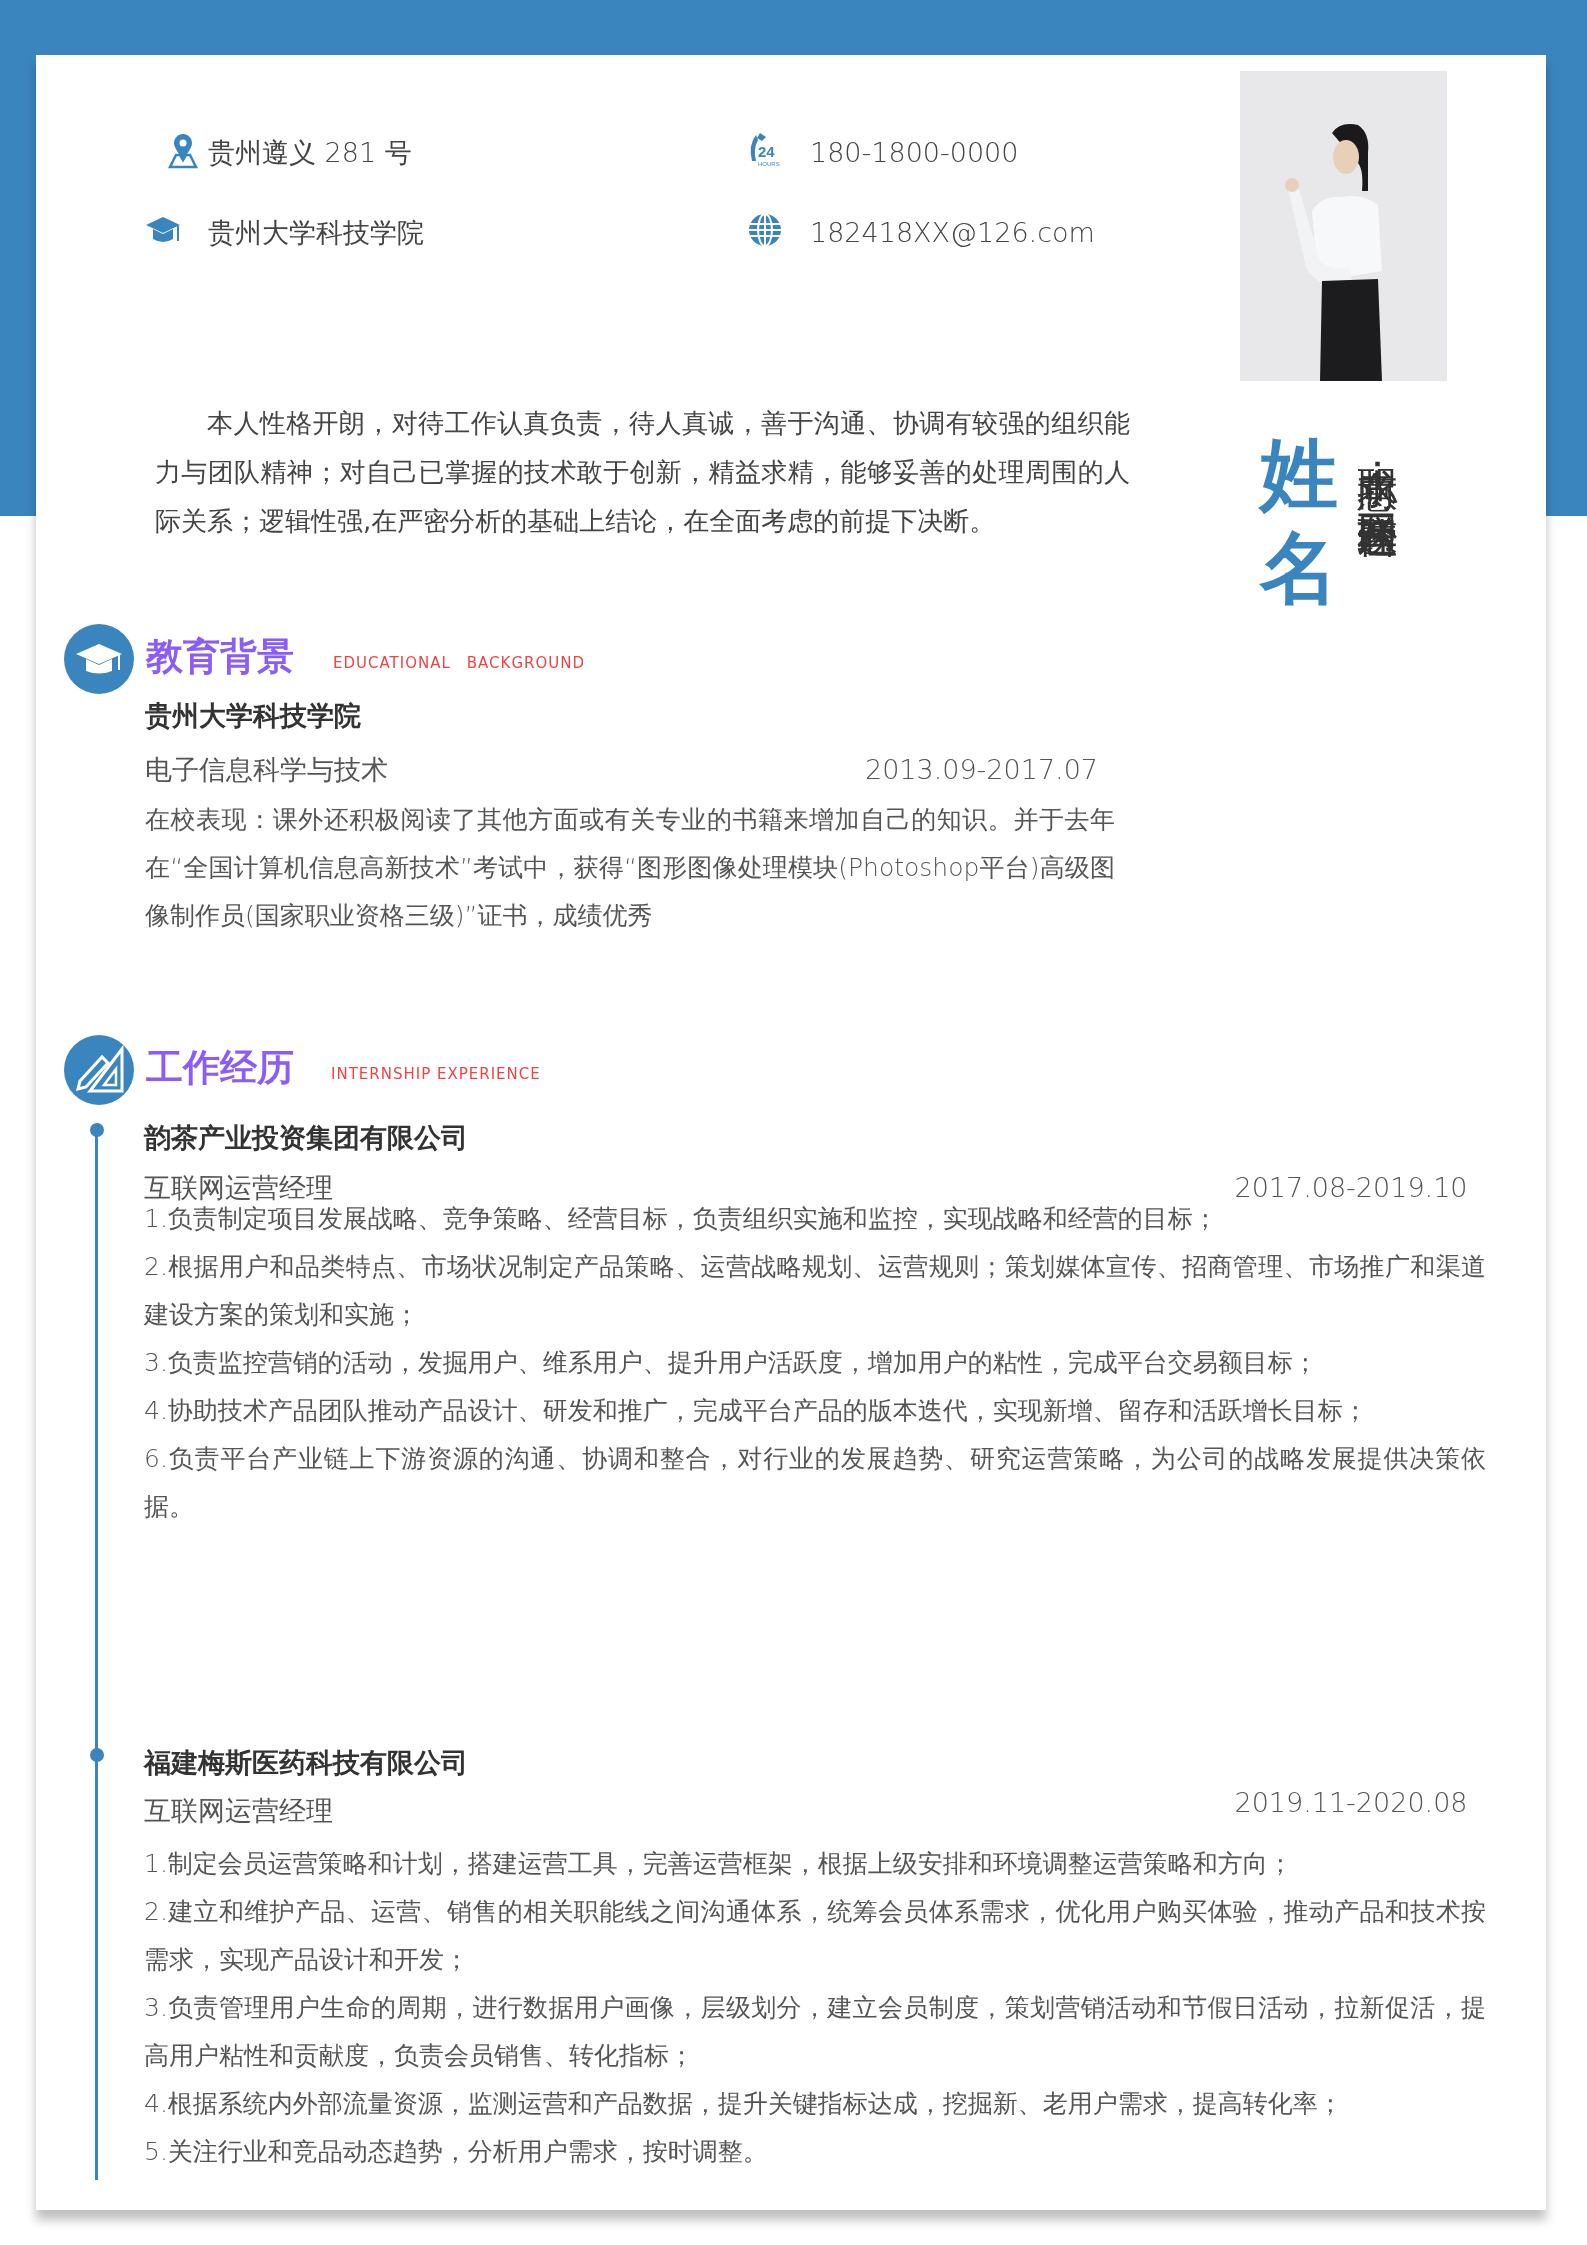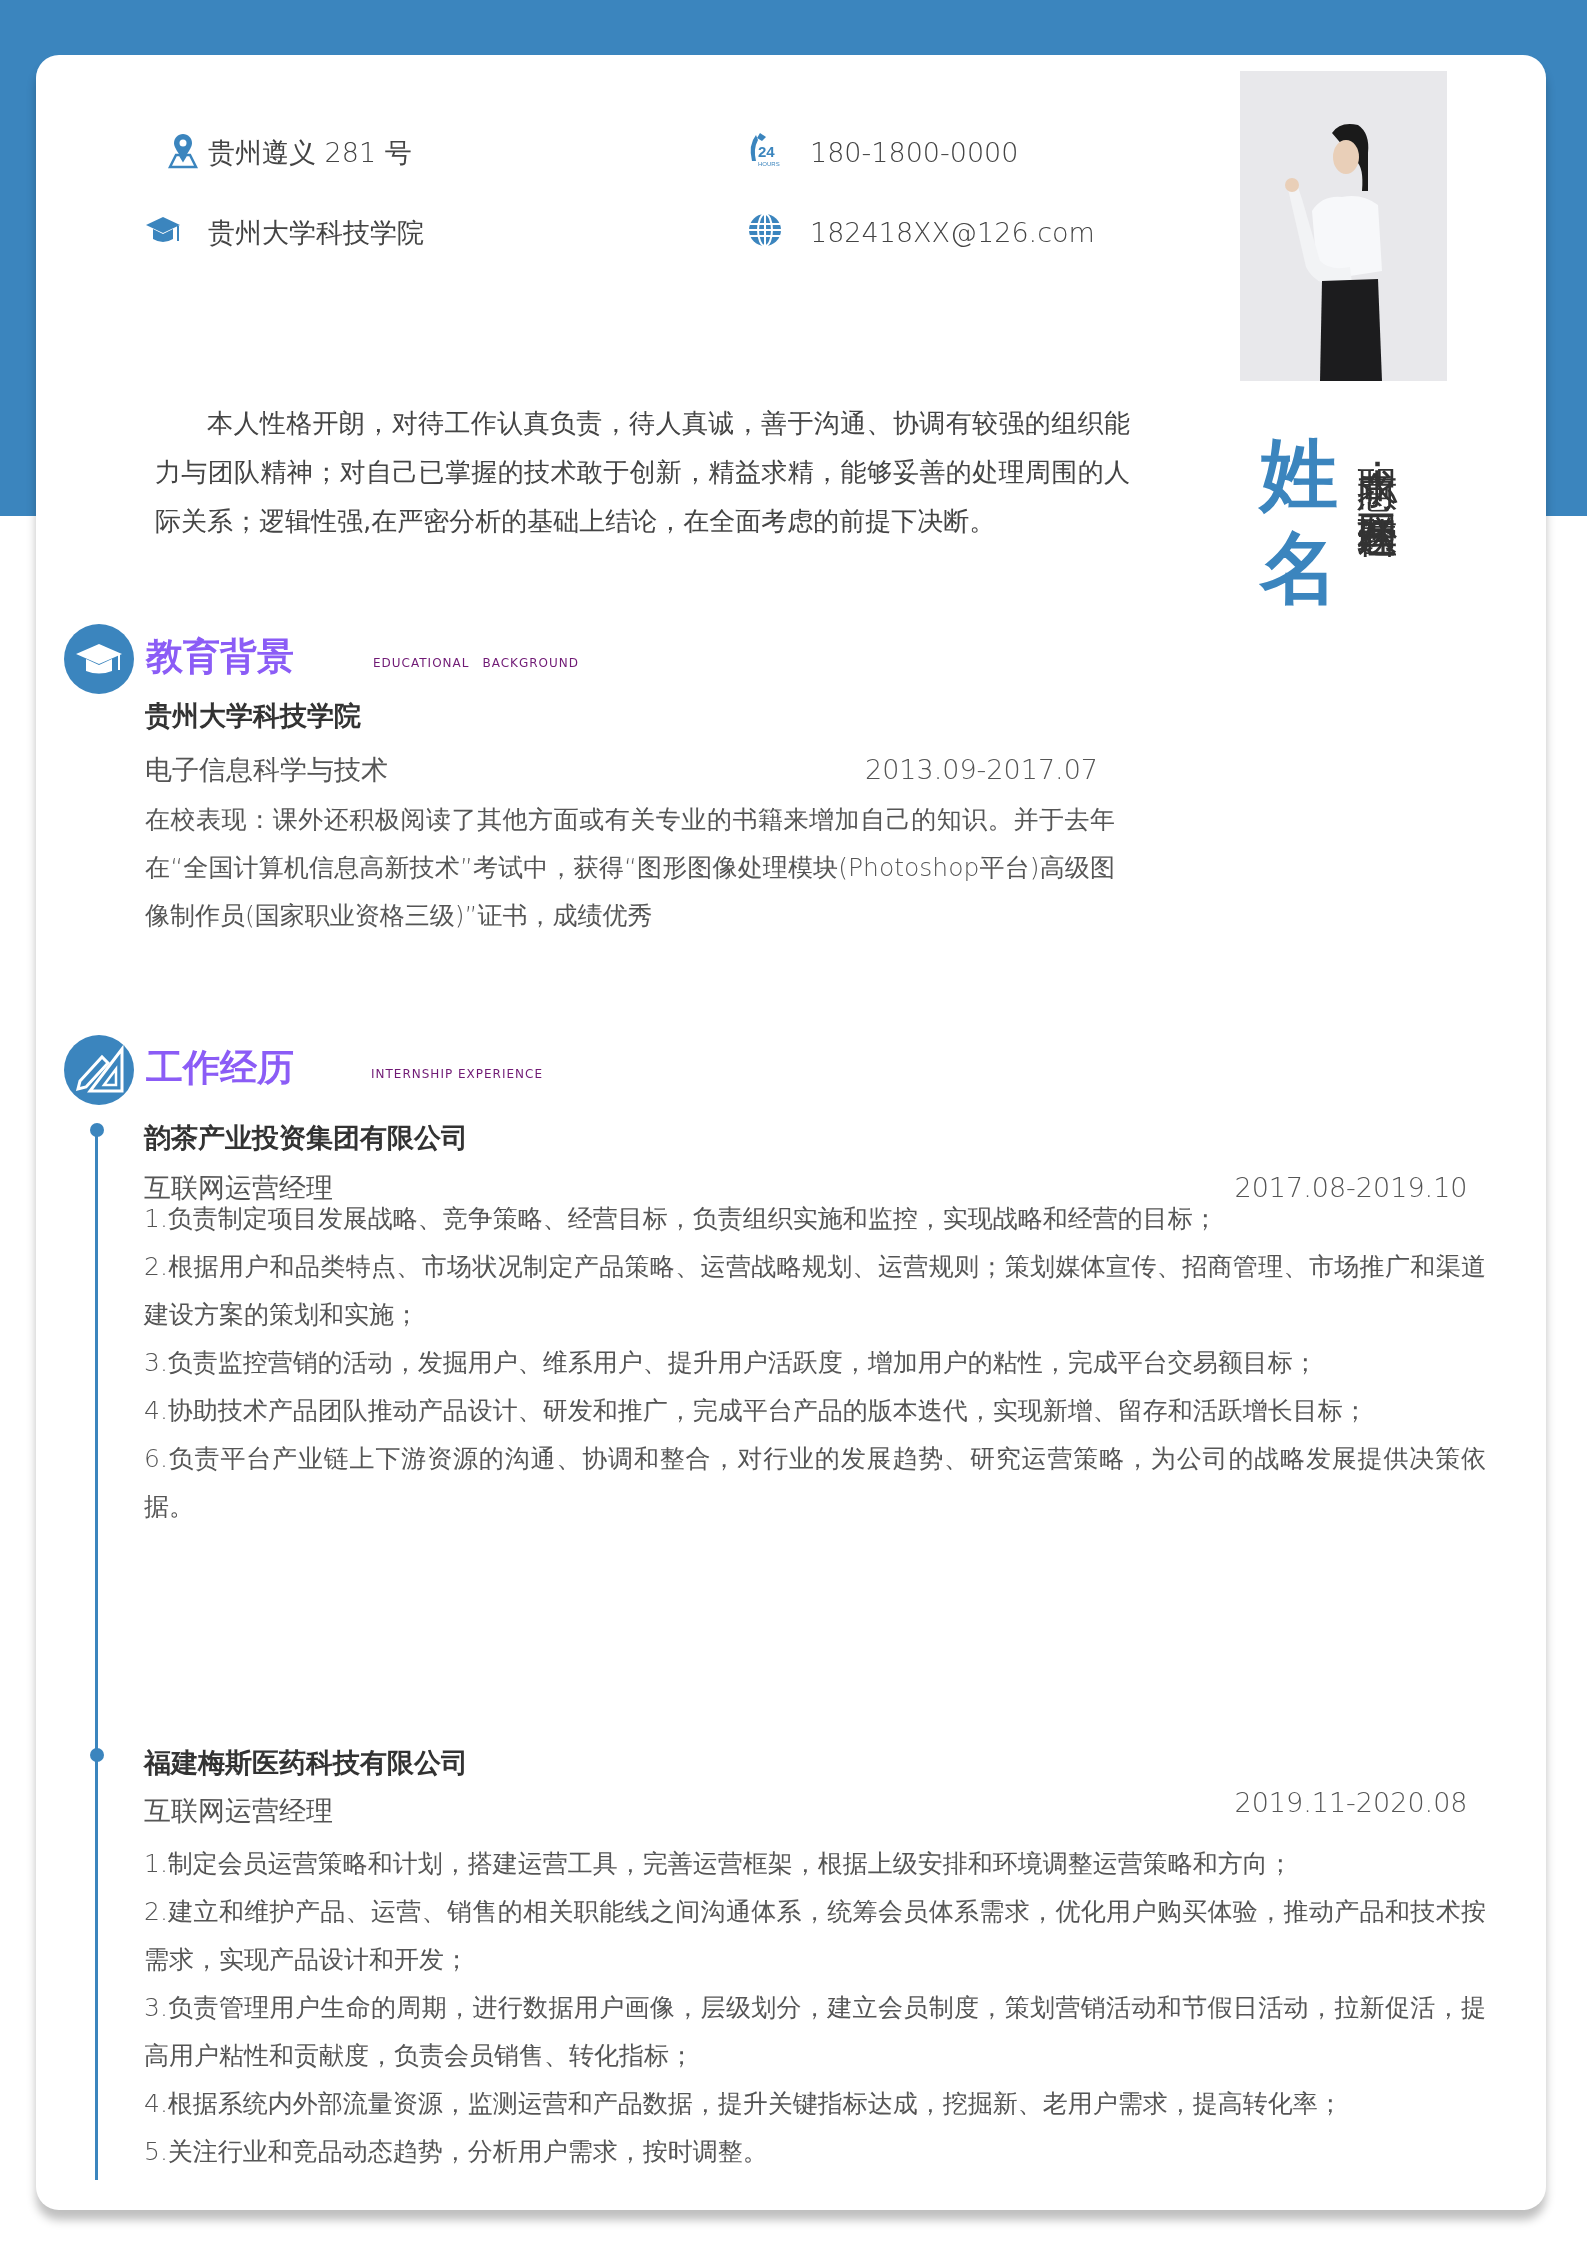--- a/index.html
+++ b/index.html
@@ -1,32 +1,32 @@
 <!DOCTYPE html>
 <html><head>
 <meta charset="utf-8">
 <style>
   * { box-sizing: border-box; margin: 0; padding: 0; }
   html, body { width: 1587px; height: 2245px; background: #ffffff; overflow: hidden; }
   body { position: relative; font-family: "DejaVu Sans", "Liberation Sans", sans-serif; color: #555555; }
   .band-top { position: absolute; left: 0; top: 0; width: 1587px; height: 516px; background: #3b85be; }
   .card { position: absolute; left: 36px; top: 55px; width: 1510px; height: 2155px; background: #ffffff;
-          box-shadow: 0 10px 10px rgba(0,0,0,0.25); border-radius: 23px; }
+          box-shadow: 0 10px 10px rgba(0,0,0,0.25); }
   .abs { position: absolute; white-space: nowrap; }
   .contact-text { font-size: 27px; color: #444; line-height: 36px; font-weight: 300; }
   .ico { position: absolute; width: 38px; height: 38px; }
   .summary { position: absolute; left: 119px; top: 344px; width: 975px; font-size: 26px; line-height: 49px; color: #444; text-align: justify; }
   .summary p { text-indent: 2em; }
   .photo { position: absolute; left: 1240px; top: 71px; width: 207px; height: 310px; background: linear-gradient(180deg,#e9e9ec,#e2e2e6); overflow: hidden; }
   .name { position: absolute; left: 1258px; top: 425px; width: 86px; font-size: 78px; line-height: 94px; font-weight: bold; color: #3b85be; text-align: center; }
   .name span { display: block; }
   .intent { position: absolute; left: 1358px; top: 437px; writing-mode: vertical-rl; font-size: 40px; line-height: 44px; color: #333; letter-spacing: 1px; font-weight: 300; }
   .sec-circle { position: absolute; width: 70px; height: 70px; border-radius: 50%; background: #3b85be; }
   .sec-title { font-size: 37px; font-weight: bold; color: #8b5cf6; line-height: 44px; }
-  .sec-en { font-size: 12px; color: #701a75; letter-spacing: 1px; line-height: 24px; margin-left: 40px; }
+  .sec-en { font-size: 15px; color: #ef4444; letter-spacing: 1px; line-height: 24px; }
   .bold-title { font-size: 27px; font-weight: bold; color: #333; line-height: 36px; }
   .txt { font-size: 27px; color: #555; line-height: 36px; font-weight: 300; }
   .date { font-size: 27px; color: #555; line-height: 36px; text-align: center; font-weight: 300; }
   .para { position: absolute; font-size: 25px; color: #555; line-height: 48px; text-align: justify; font-weight: 300; }
   .timeline { position: absolute; left: 96px; width: 3px; background: #3b85be; }
   .dot { position: absolute; width: 14px; height: 14px; border-radius: 50%; background: #3b85be; }
 </style>
 </head>
 <body>
 

